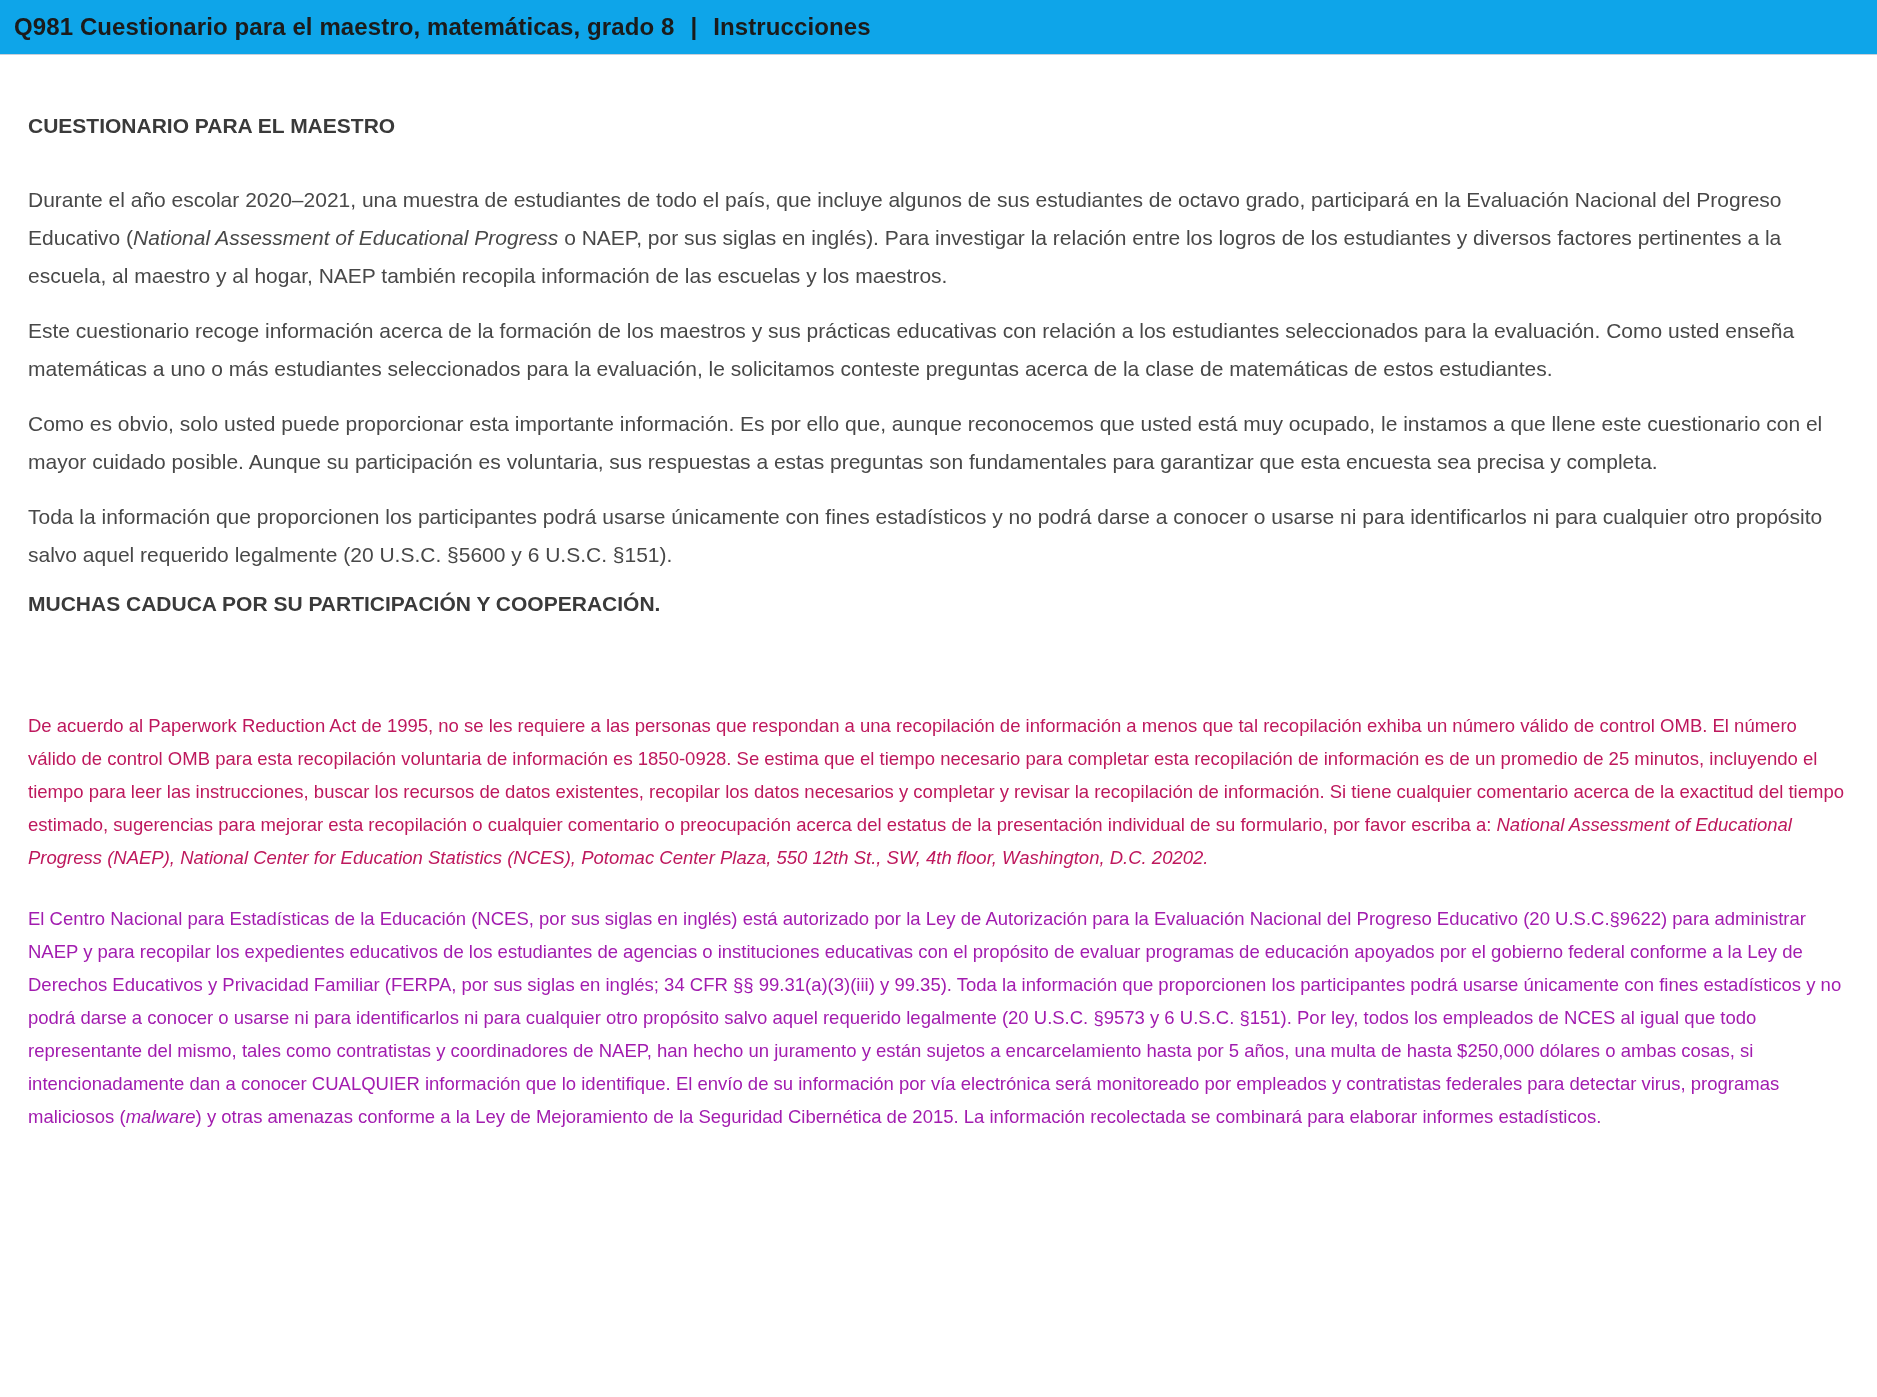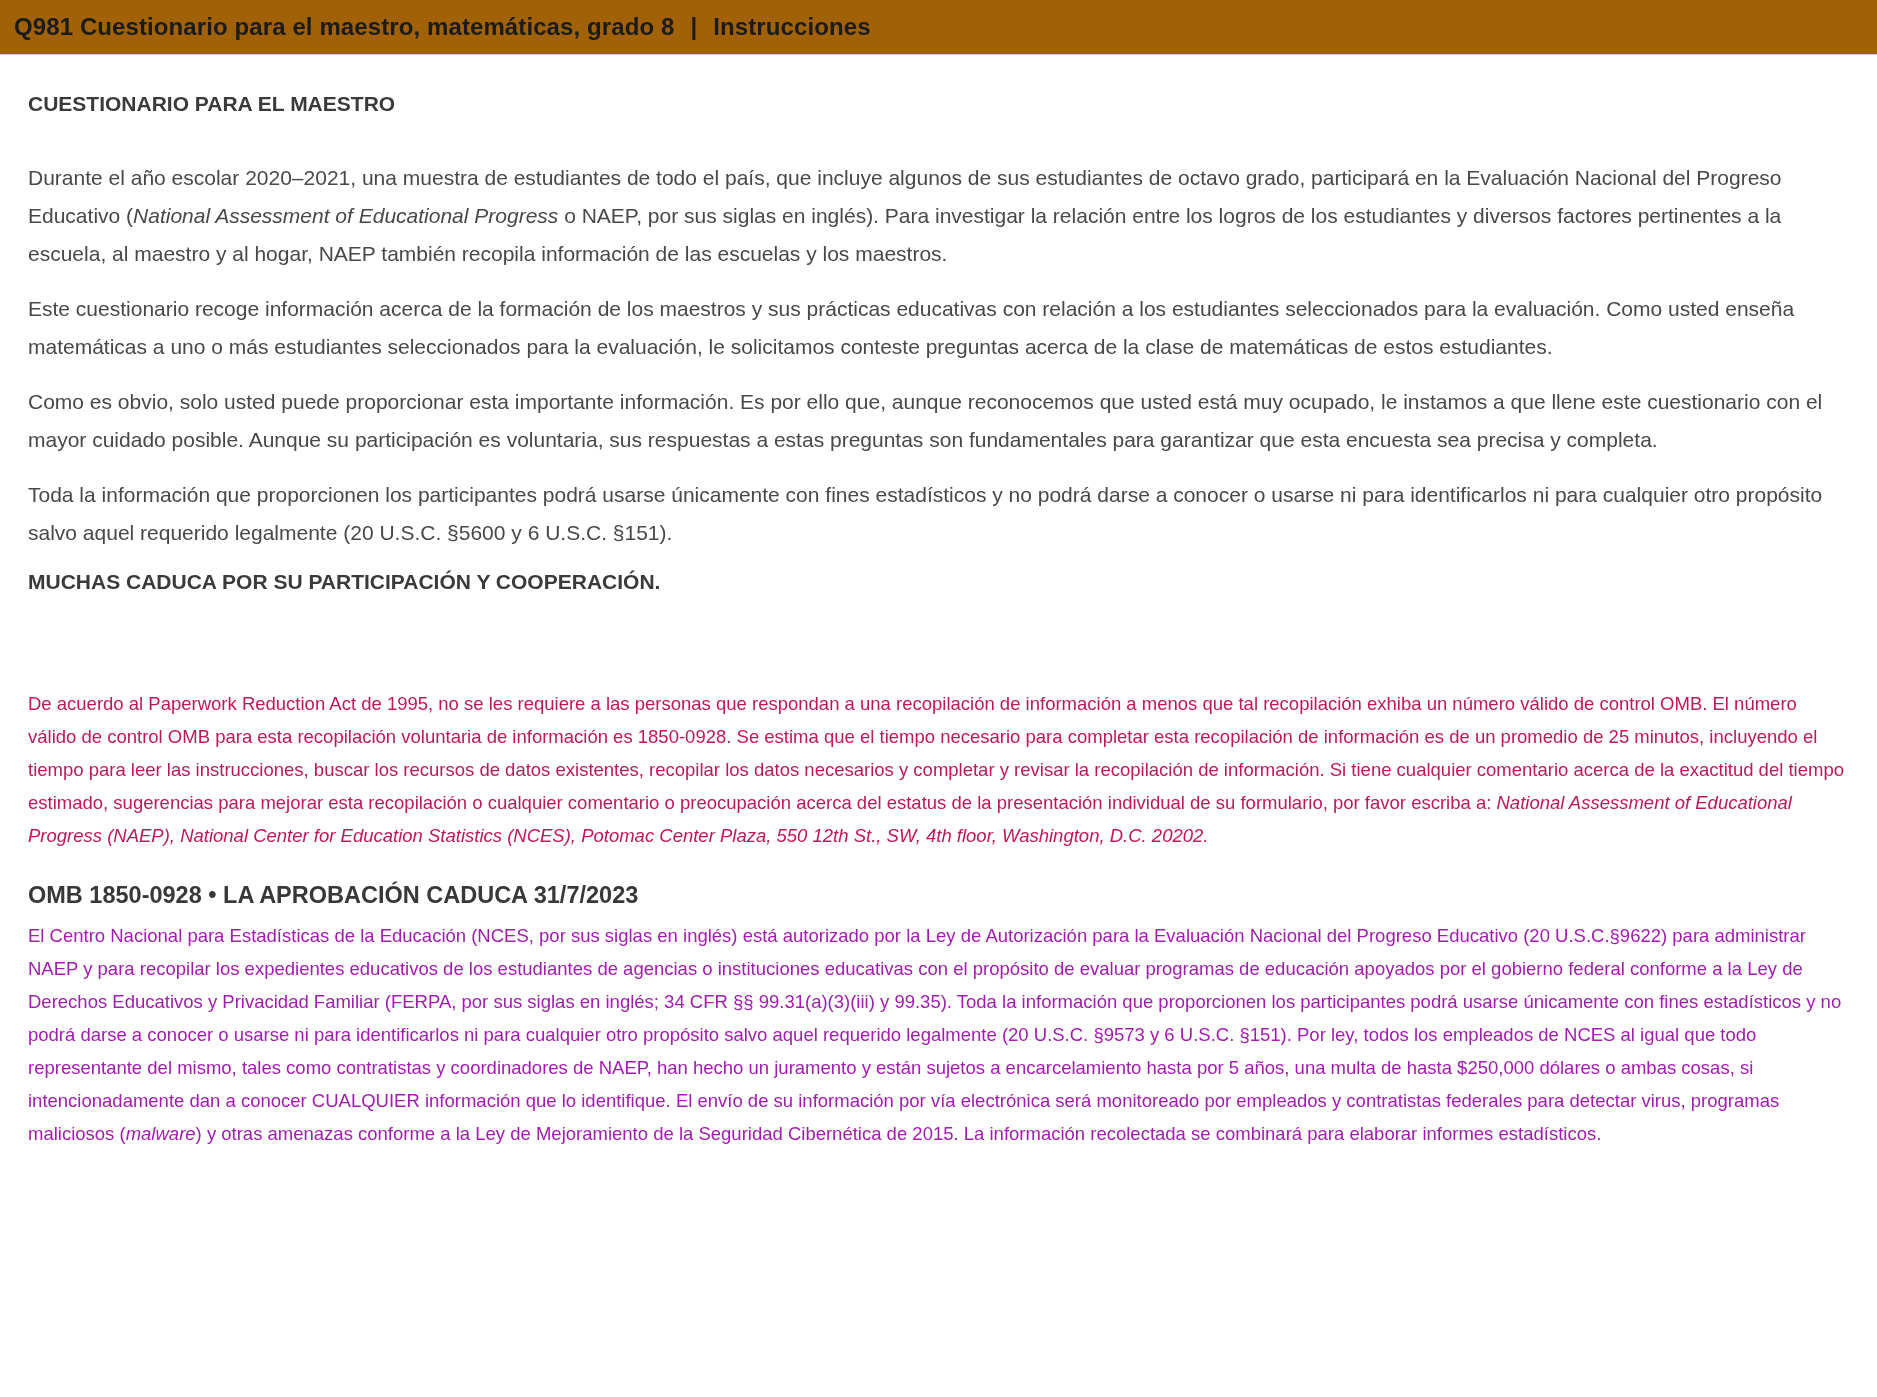--- a/index.html
+++ b/index.html
@@ -5,42 +5,42 @@
   * { margin: 0; padding: 0; box-sizing: border-box; }
   html, body { width: 1877px; }
   body {
     height: 1397px;
     background: #ffffff;
     font-family: "Liberation Sans", "DejaVu Sans", sans-serif;
     overflow: hidden;
   }
   .app-header {
     height: 55px;
-    background: #a16207;
+    background: #0ea5e9;
     border-bottom: 1px solid #c8cfd9;
     display: flex;
     align-items: center;
     padding: 0 14px;
     font-size: 24px;
     font-weight: 700;
     color: #1b1b1b;
     letter-spacing: 0.1px;
   }
   .app-header .sep { margin: 0 16px; font-weight: 700; }
   .main {
     padding: 36px 28px 0 28px;
     color: #464646;
   }
   .h-small {
     font-size: 21px;
     font-weight: 700;
     color: #3a3a3a;
     line-height: 26px;
   }
-  .h-title  { margin-bottom: 42px; }
+  .h-title  { margin-bottom: 42px; margin-top: 22px; }
   .h-grade  { margin-bottom: 26px; }
   p.body-p {
     font-size: 21px;
     line-height: 38px;
     margin-bottom: 17px;
     color: #484848;
   }
   .h-thanks { margin-bottom: 92px; }
   p.small-p {
     font-size: 18.5px;
@@ -82,17 +82,16 @@
   <p class="body-p">Este cuestionario recoge información acerca de la formación de los maestros y sus prácticas educativas con relación a los estudiantes seleccionados para la evaluación. Como usted enseña matemáticas a uno o más estudiantes seleccionados para la evaluación, le solicitamos conteste preguntas acerca de la clase de matemáticas de estos estudiantes.</p>
 
   <p class="body-p">Como es obvio, solo usted puede proporcionar esta importante información. Es por ello que, aunque reconocemos que usted está muy ocupado, le instamos a que llene este cuestionario con el mayor cuidado posible. Aunque su participación es voluntaria, sus respuestas a estas preguntas son fundamentales para garantizar que esta encuesta sea precisa y completa.</p>
 
   <p class="body-p">Toda la información que proporcionen los participantes podrá usarse únicamente con fines estadísticos y no podrá darse a conocer o usarse ni para identificarlos ni para cualquier otro propósito salvo aquel requerido legalmente (20 U.S.C. §5600 y 6 U.S.C. §151).</p>
 
   <div class="h-small h-thanks">MUCHAS CADUCA POR SU PARTICIPACIÓN Y COOPERACIÓN.</div>
 
   <p class="small-p"><span>De acuerdo al Paperwork Reduction Act de 1995, no se les requiere a las personas que respondan a una recopilación de información a menos que tal recopilación exhiba un número válido de control OMB. El número válido de control OMB para esta recopilación voluntaria de información es 1850-0928. Se estima que el tiempo necesario para completar esta recopilación de información es de un promedio de 25 minutos, incluyendo el tiempo para leer las instrucciones, buscar los recursos de datos existentes, recopilar los datos necesarios y completar y revisar la recopilación de información. Si tiene cualquier comentario acerca de la exactitud del tiempo estimado, sugerencias para mejorar esta recopilación o cualquier comentario o preocupación acerca del estatus de la presentación individual de su formulario, por favor escriba a: </span><i>National Assessment of Educational Progress (NAEP), National Center for Education Statistics (NCES), Potomac Center Plaza, 550 12th St., SW, 4th floor, Washington, D.C. 20202.</i></p>
 
-  <div class="h-omb">OMB 1850-0928 • LA APROBACIÓN CADUCA 31/7/2023</div>
 
   <p class="omb-p"><span>El Centro Nacional para Estadísticas de la Educación (NCES, por sus siglas en inglés) está autorizado por la Ley de Autorización para la Evaluación Nacional del Progreso Educativo (20 U.S.C.§9622) para administrar NAEP y para recopilar los expedientes educativos de los estudiantes de agencias o instituciones educativas con el propósito de evaluar programas de educación apoyados por el gobierno federal conforme a la Ley de Derechos Educativos y Privacidad Familiar (FERPA, por sus siglas en inglés; 34 CFR §§ 99.31(a)(3)(iii) y 99.35). Toda la información que proporcionen los participantes podrá usarse únicamente con fines estadísticos y no podrá darse a conocer o usarse ni para identificarlos ni para cualquier otro propósito salvo aquel requerido legalmente (20 U.S.C. §9573 y 6 U.S.C. §151). Por ley, todos los empleados de NCES al igual que todo representante del mismo, tales como contratistas y coordinadores de NAEP, han hecho un juramento y están sujetos a encarcelamiento hasta por 5 años, una multa de hasta $250,000 dólares o ambas cosas, si intencionadamente dan a conocer CUALQUIER información que lo identifique. El envío de su información por vía electrónica será monitoreado por empleados y contratistas federales para detectar virus, programas maliciosos (</span><i>malware</i><span>) y otras amenazas conforme a la Ley de Mejoramiento de la Seguridad Cibernética de 2015. La información recolectada se combinará para elaborar informes estadísticos.</span></p>
 
 </main>
 
 </body></html>

